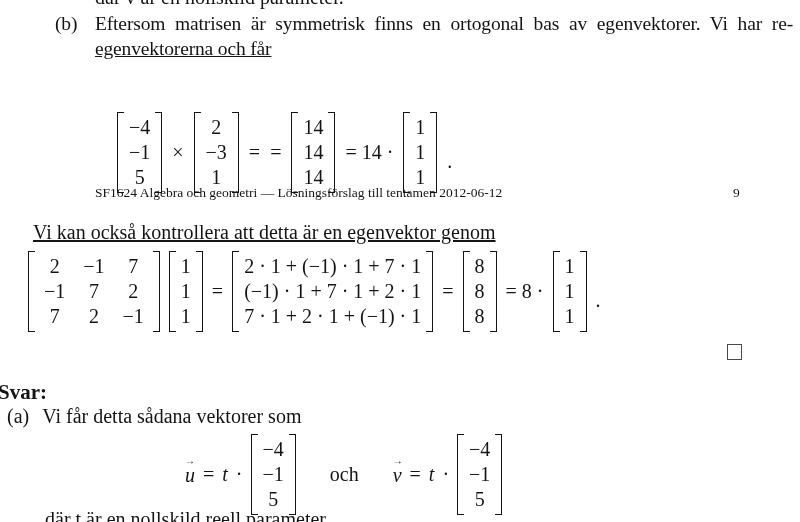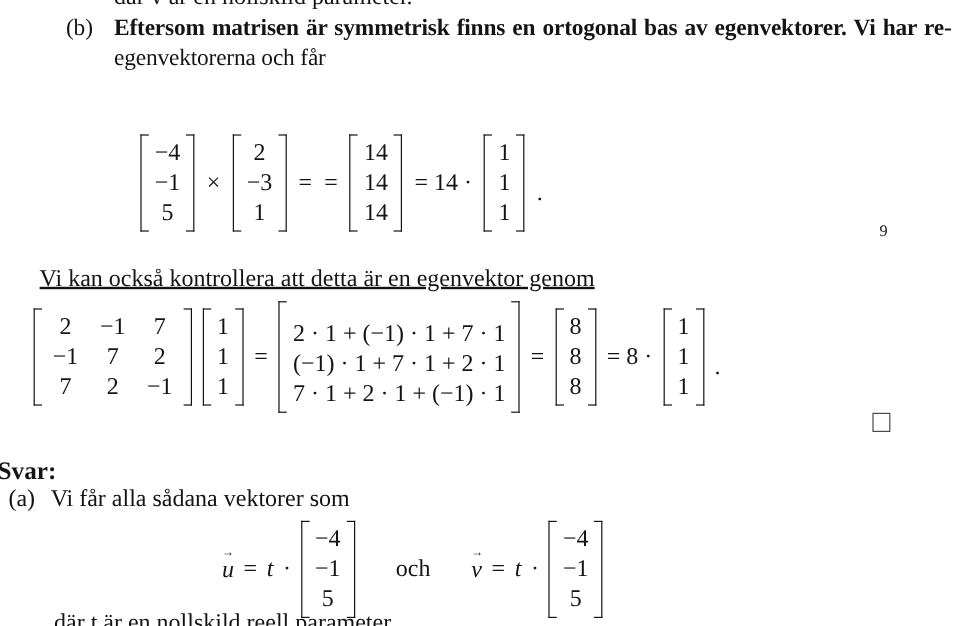--- a/index.html
+++ b/index.html
@@ -7,22 +7,22 @@
     position:relative;width:800px;height:522px;overflow:hidden;
     background:#ffffff;color:#141414;
     font-family:"Liberation Serif","DejaVu Serif",serif;
     font-size:20px;
   }
 
   
   .para-b{position:absolute;left:55px;top:11px;width:738px;display:flex;font-size:19.5px;letter-spacing:-0.15px;}
   .plabel{flex:0 0 40px;line-height:25px;}
   .plines{flex:1;min-width:0;}
-  .jline{line-height:25px;height:25px;overflow:hidden;text-align:justify;text-align-last:justify;font-weight:bold;}
-  .lline{line-height:25px;height:25px;}
+  .jline{line-height:25px;height:25px;overflow:hidden;text-align:justify;text-align-last:justify;}
+  .lline{line-height:25px;height:25px;text-decoration:underline;}
 
   
   .mline{position:absolute;display:flex;align-items:center;gap:10px;font-size:20px;}
   .mat{display:inline-flex;align-items:stretch;}
   .bk{width:6px;flex:0 0 6px;}
   .bk.l{border:1.7px solid #141414;border-right:none;}
   .bk.r{border:1.7px solid #141414;border-left:none;}
   .col{display:flex;flex-direction:column;justify-content:center;padding:3px 5px;}
   .mrow{line-height:25px;text-align:center;white-space:nowrap;}
   .grid3{display:grid;grid-template-columns:auto auto auto;column-gap:18px;padding:3px 9px;align-content:center;justify-items:center;}
@@ -103,20 +103,21 @@
       <span class="col">
         <span class="mrow">1</span>
         <span class="mrow">1</span>
         <span class="mrow">1</span>
       </span>
       <span class="bk r"></span>
     </span>
     <span class="mdot">.</span>
   </div>
 
+  <div class="footer-text">SF1624 Algebra och geometri — Lösningsförslag till tentamen 2012-06-12</div>
   <div class="page-num">9</div>
 
   <div class="check-para">Vi kan också kontrollera att detta är en egenvektor genom</div>
 
   <div class="mline" style="left:28px;top:251px;gap:9px;">
     <span class="mat">
       <span class="bk l"></span>
       <span class="grid3">
         <span class="mrow">2</span>
         <span class="mrow">−1</span>
@@ -135,21 +136,21 @@
       <span class="col">
         <span class="mrow">1</span>
         <span class="mrow">1</span>
         <span class="mrow">1</span>
       </span>
       <span class="bk r"></span>
     </span>
     <span class="mop">=</span>
     <span class="mat">
       <span class="bk l"></span>
-      <span class="col" style="align-items:flex-end;margin-top:12px;">
+      <span class="col" style="align-items:flex-end;">
         <span class="mrow">2 · 1 + (−1) · 1 + 7 · 1</span>
         <span class="mrow">(−1) · 1 + 7 · 1 + 2 · 1</span>
         <span class="mrow">7 · 1 + 2 · 1 + (−1) · 1</span>
       </span>
       <span class="bk r"></span>
     </span>
     <span class="mop">=</span>
     <span class="mat">
       <span class="bk l"></span>
       <span class="col">
@@ -170,21 +171,21 @@
       <span class="bk r"></span>
     </span>
     <span class="mdot">.</span>
   </div>
 
   <div class="qed"></div>
 
   <div class="svar">Svar:</div>
   <div class="ans-a">
     <span>(a)</span>
-    <span>Vi får alla sådana vektorer som</span>
+    <span>Vi får detta sådana vektorer som</span>
   </div>
 
   <div class="mline" style="left:185px;top:434px;gap:8px;">
     <span class="ovr">
       <span class="arr">→</span>
       <span>u</span>
     </span>
     <span class="mop">=</span>
     <span class="it">t</span>
     <span class="mop">·</span>

